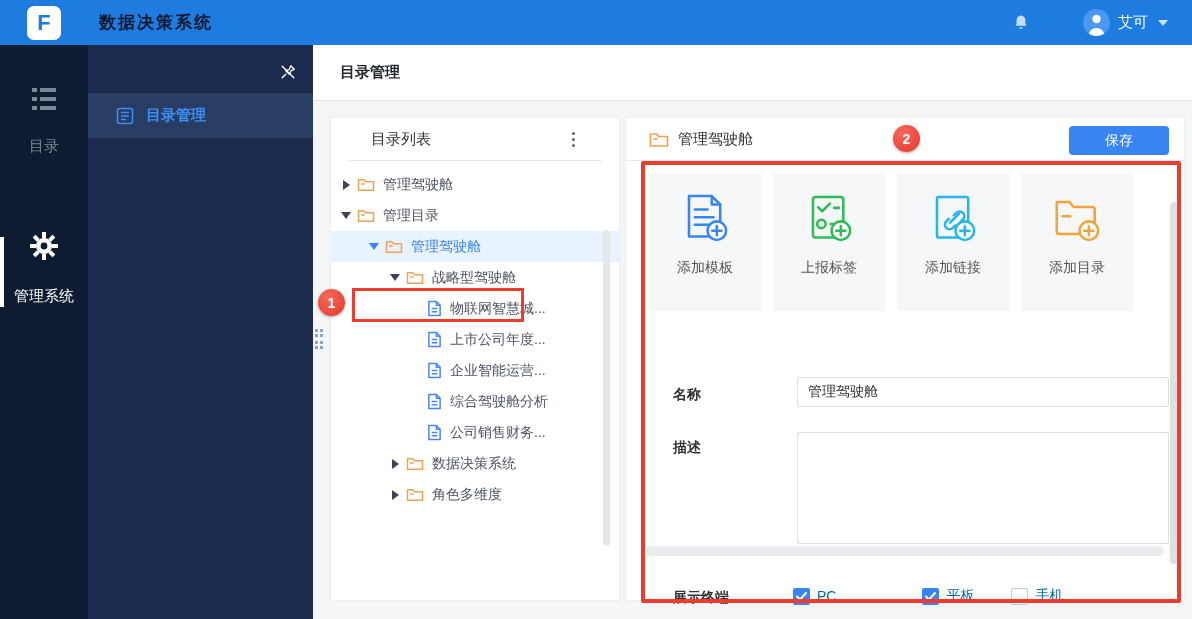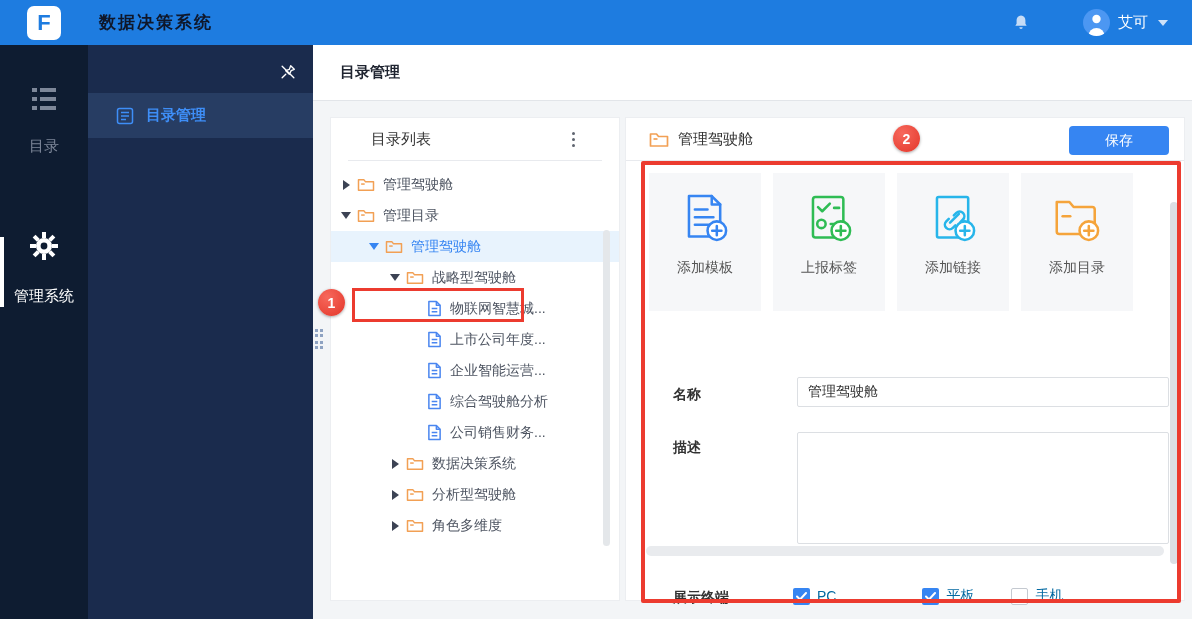--- a/index.html
+++ b/index.html
@@ -361,34 +361,20 @@
         <svg width="18" height="15" viewBox="0 0 20 17">
             <g fill="none" stroke="#f2a054" stroke-width="1.7" stroke-linejoin="round">
               <path d="M1.5 3 h6 l2 2.5 h9 V15 H1.5 Z"></path>
               <path d="M4.5 8 h4"></path>
             </g>
           </svg>
       </span>
       <span class="tlabel">数据决策系统</span>
     </div>
 
-    <div class="trow lvl2">
-      <span class="arr r">
-          <i></i>
-        </span>
-      <span class="ticon">
-        <svg width="18" height="15" viewBox="0 0 20 17">
-            <g fill="none" stroke="#f2a054" stroke-width="1.7" stroke-linejoin="round">
-              <path d="M1.5 3 h6 l2 2.5 h9 V15 H1.5 Z"></path>
-              <path d="M4.5 8 h4"></path>
-            </g>
-          </svg>
-      </span>
-      <span class="tlabel">分析型驾驶舱</span>
-    </div>
 
     <div class="trow lvl2">
       <span class="arr r">
           <i></i>
         </span>
       <span class="ticon">
         <svg width="18" height="15" viewBox="0 0 20 17">
             <g fill="none" stroke="#f2a054" stroke-width="1.7" stroke-linejoin="round">
               <path d="M1.5 3 h6 l2 2.5 h9 V15 H1.5 Z"></path>
               <path d="M4.5 8 h4"></path>

